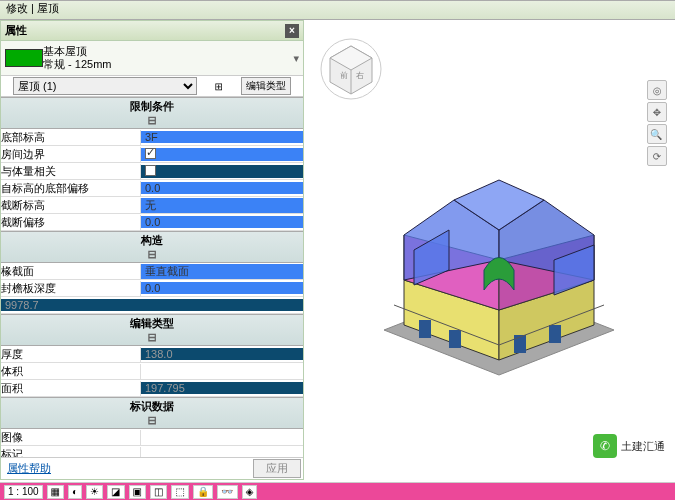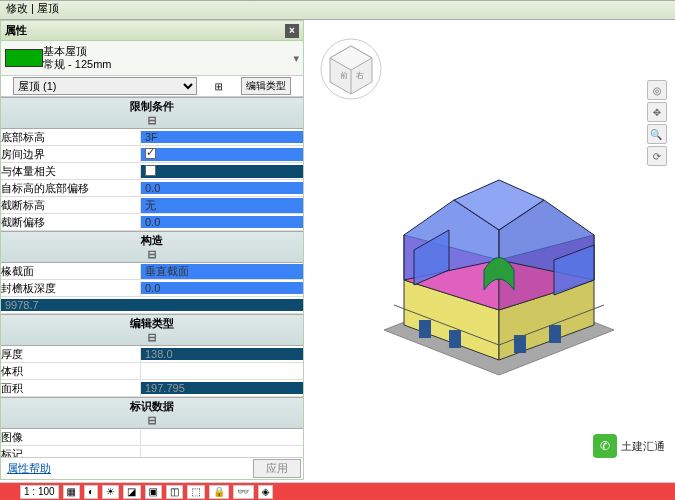--- a/index.html
+++ b/index.html
@@ -23,21 +23,21 @@
   .pv { flex: 1; padding-left: 4px; background: #3b82f6; color: #333; }
   .pv.dim { color: #999; background: #0c4a6e; }
   .cb { width: 11px; height: 11px; border: 1px solid #666; display: inline-block; background: #fff; position: relative; }
   .cb.on::after { content: "✓"; position: absolute; top: -3px; left: 0; font-size: 11px; }
   .link { color: #05a; text-decoration: underline; padding: 2px 4px; display: inline-block; }
   .viewport { flex: 1; position: relative; background: #fff; }
   .cube { position: absolute; top: 18px; left: 16px; width: 62px; height: 62px; }
   .navbar { position: absolute; top: 60px; right: 8px; width: 20px; display: flex; flex-direction: column; gap: 2px; }
   .navbar div { width: 20px; height: 20px; border: 1px solid #bbb; background: #f0f0f0; border-radius: 2px; display:flex; align-items:center; justify-content:center; font-size:10px; color:#666; }
   .model { position: absolute; top: 130px; left: 50px; width: 290px; height: 230px; }
-  .statusbar { position: absolute; bottom: 0; left: 0; right: 0; height: 18px; background: #ef4444; border-top: 1px solid #ccc; display: flex; align-items: center; padding: 0 20px; font-size: 10px; gap: 4px; }
+  .statusbar { position: absolute; bottom: 0; left: 0; right: 0; height: 18px; background: #ec4899; border-top: 1px solid #ccc; display: flex; align-items: center; padding: 0 4px; font-size: 10px; gap: 4px; }
   .sb-btn { border: 1px solid #ccc; padding: 0 3px; height: 14px; display: flex; align-items: center; background: #fff; }
   .footer-brand { position: absolute; right: 10px; bottom: 22px; display: flex; align-items: center; gap: 4px; opacity: .85; }
   .brand-dot { width: 24px; height: 24px; background: #2aad19; border-radius: 4px; display: flex; align-items: center; justify-content: center; color: #fff; font-size: 12px; }
 </style>
 </head>
 <body>
 
 <div class="tab-row">
   <span>修改 | 屋顶</span>
 </div>

